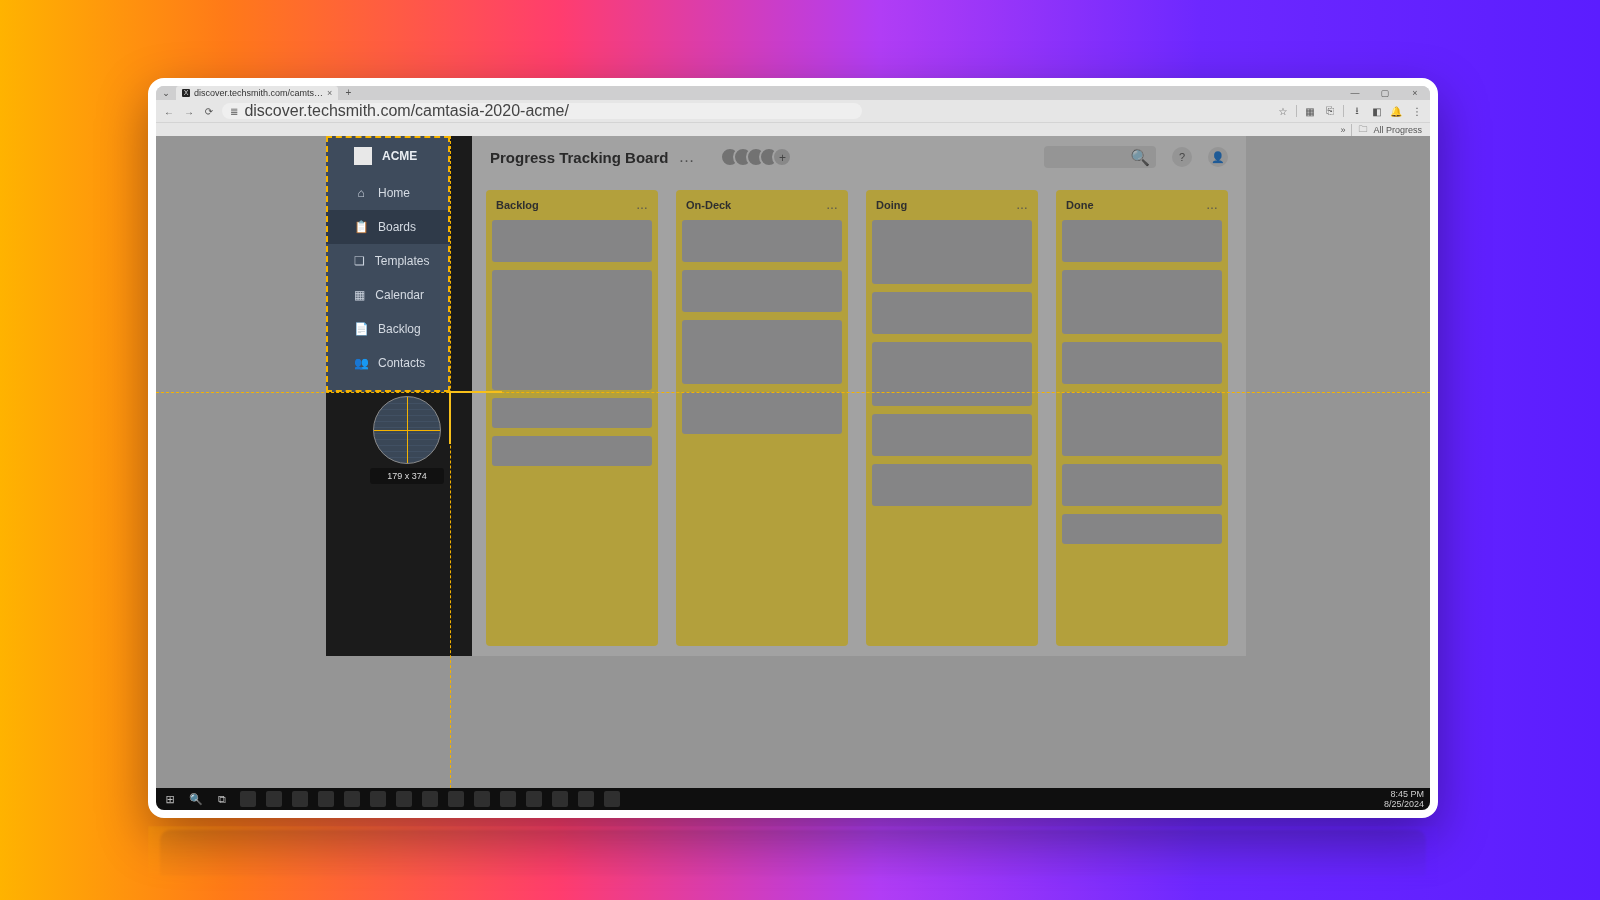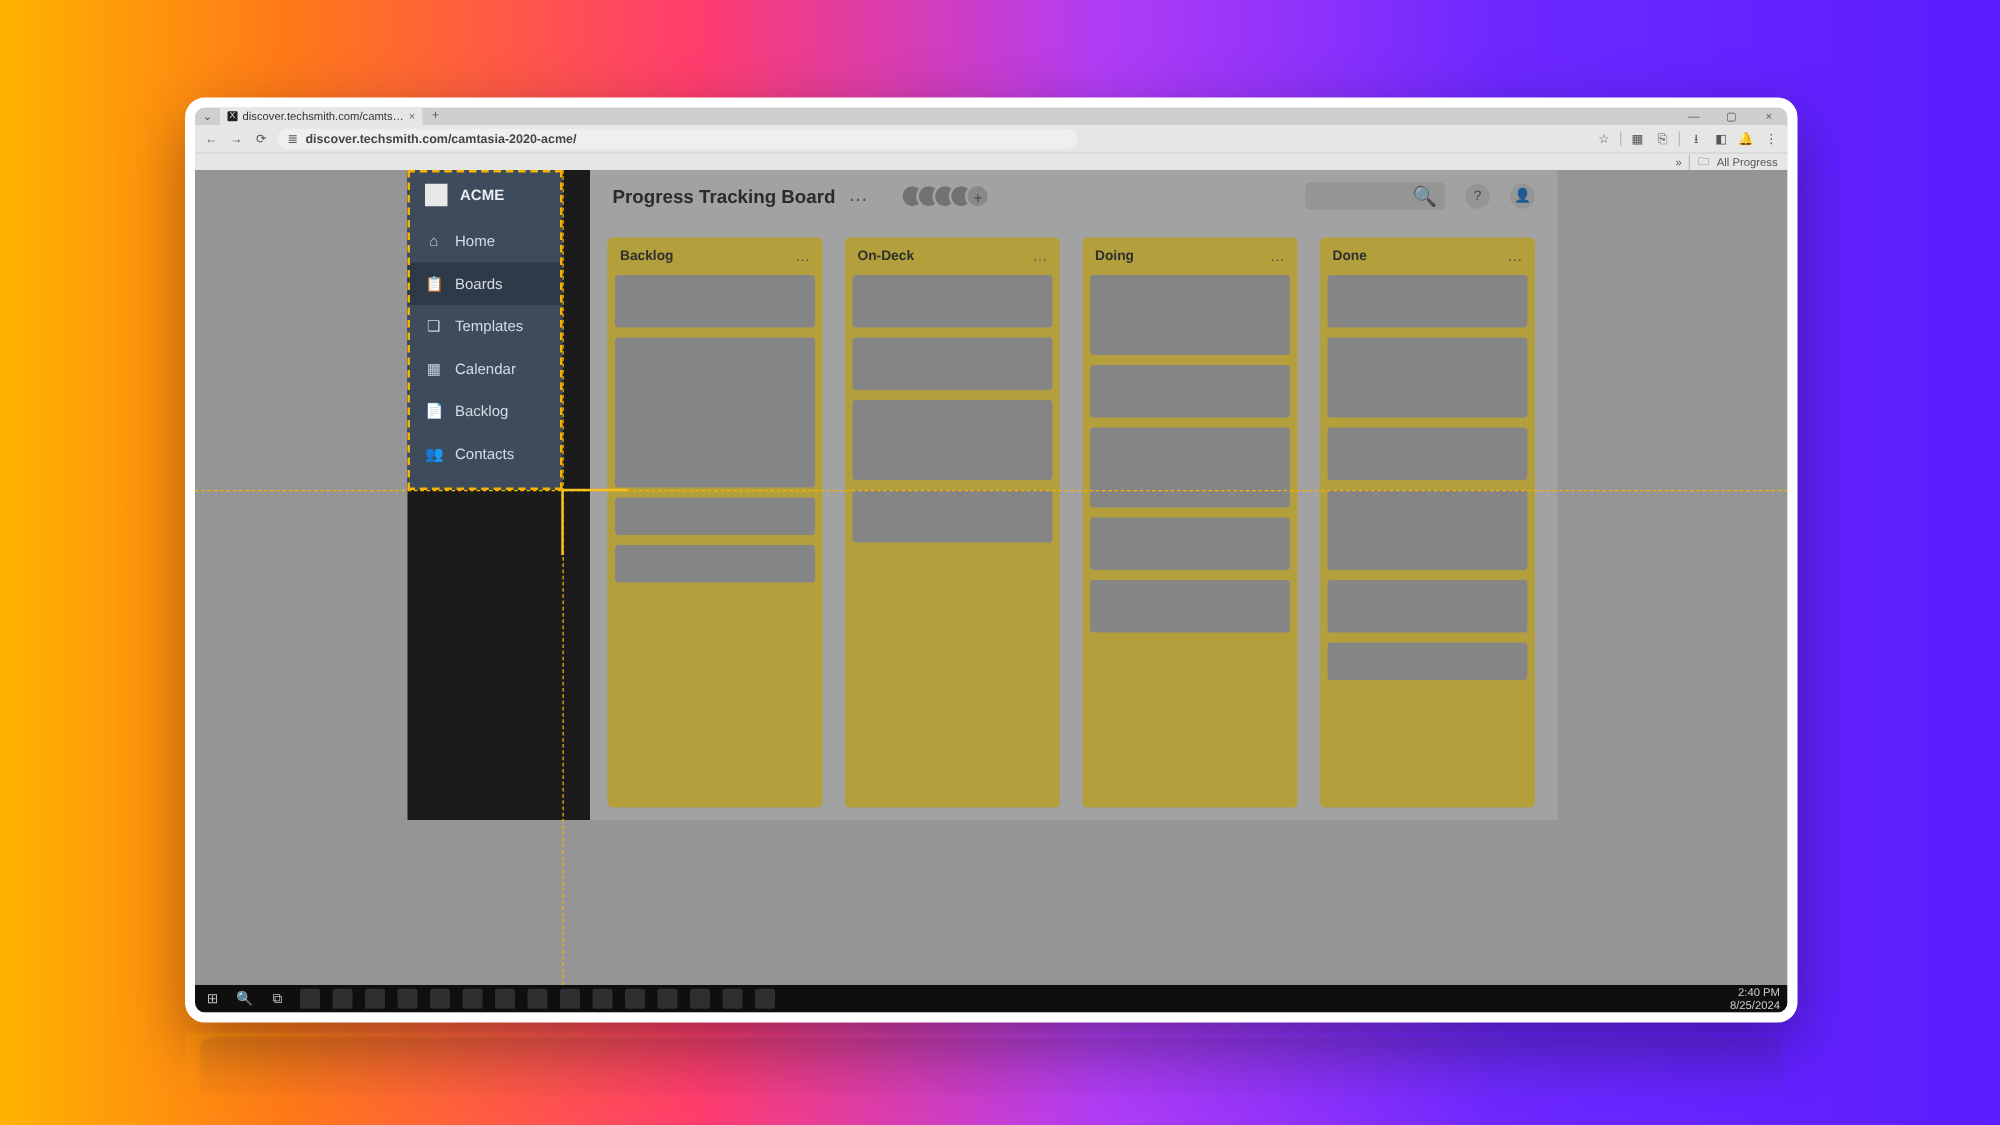--- a/index.html
+++ b/index.html
@@ -40,21 +40,21 @@
 .tab { display:flex;align-items:center;height:14px;padding:0 6px;background:#e6e6e6;border-radius:3px 3px 0 0;font-size:9px;color:#333;gap:4px;}
 .tab .close{font-size:9px;color:#666;}
 .favx{width:8px;height:8px;background:#222;color:#ddd;font-size:7px;text-align:center;line-height:8px;border-radius:1px;}
 .new-tab{width:12px;height:12px;font-size:10px;text-align:center;line-height:12px;color:#555;}
 #win-btns{position:absolute;top:0;right:0;display:flex;}
 .win-btn{width:30px;height:14px;font-size:9px;text-align:center;line-height:14px;color:#555;}
 
 #addressbar{height:22px;background:#e6e6e6;display:flex;align-items:center;padding:0 6px;gap:6px;font-size:10px;color:#555;}
 #addressbar .nav{width:14px;text-align:center;}
 #url-field{flex:0 0 640px;height:16px;background:#efefef;border-radius:8px;display:flex;align-items:center;padding:0 8px;gap:6px;}
-#url-text{font-size:10px;color:#444;font-weight:bold;}
+#url-text{font-size:16px;color:#444;}
 #addr-spacer{flex:1;}
 .addr-ico{width:14px;text-align:center;color:#555;}
 .addr-sep{width:1px;height:12px;background:#bbb;}
 
 #bookmarks-bar{height:14px;background:#e6e6e6;border-top:1px solid #d4d4d4;display:flex;align-items:center;justify-content:flex-end;padding:0 8px;gap:6px;font-size:9px;color:#555;}
 .bm-ico{font-size:9px;}
 
 
 #page{position:absolute;top:50px;left:0;right:0;bottom:22px;background:#cfcfd0;}
 #shade{position:absolute;inset:0;background:rgba(40,40,40,.35);pointer-events:none;z-index:5;}
@@ -66,21 +66,21 @@
 
 #nav-panel{
   position:absolute;top:0;left:170px;width:124px;height:256px;
   background:#3e4b5c; z-index:50;
 }
 
 #capture-rect{
   position:absolute;top:0;left:170px;width:124px;height:256px;
   border:2px dashed #f5b300; z-index:60; pointer-events:none;
 }
-.nav-item{display:flex;align-items:center;height:34px;padding:0 14px;gap:10px;color:#d5dbe3;font-size:12px;cursor:pointer;}
+.nav-item{display:flex;align-items:center;height:34px;padding:0 28px;gap:10px;color:#d5dbe3;font-size:12px;cursor:pointer;}
 .nav-item.brand{height:40px;font-weight:600;color:#e9edf2;}
 .nav-item.active{background:#2f3a49;}
 .nav-ico{width:14px;height:14px;display:inline-block;font-size:12px;text-align:center;color:#cbd3de;}
 .brand-square{width:18px;height:18px;background:#e8e8e8;}
 
 
 #board{
   position:absolute;top:0;left:316px;width:774px;height:520px;
   background:#e3e3e4;
 }
@@ -297,20 +297,24 @@
         </div>
 
         <div id="capture-rect" data-interactable="true"></div>
 
         <div class="guide-h" style="top:256px;" data-interactable="false"></div>
         <div class="guide-v" style="left:294px;" data-interactable="false"></div>
 
         <div class="solid-h" style="top:255px;left:294px;width:52px;" data-interactable="false"></div>
         <div class="solid-v" style="top:256px;left:293px;height:52px;" data-interactable="false"></div>
 
+        <div id="magnifier" data-interactable="false">
+          <div id="mag-circle" data-interactable="false"></div>
+          <div id="mag-label" data-interactable="false">179 x 374</div>
+        </div>
 
       </div>
 
       <div id="taskbar" data-interactable="false">
         <span class="tb-ico" data-interactable="true">⊞</span>
         <span class="tb-ico" data-interactable="true">🔍</span>
         <span class="tb-ico" data-interactable="true">⧉</span>
         <span class="tb-ico box" data-interactable="true"></span>
         <span class="tb-ico box" data-interactable="true"></span>
         <span class="tb-ico box" data-interactable="true"></span>
@@ -321,21 +325,21 @@
         <span class="tb-ico box" data-interactable="true"></span>
         <span class="tb-ico box" data-interactable="true"></span>
         <span class="tb-ico box" data-interactable="true"></span>
         <span class="tb-ico box" data-interactable="true"></span>
         <span class="tb-ico box" data-interactable="true"></span>
         <span class="tb-ico box" data-interactable="true"></span>
         <span class="tb-ico box" data-interactable="true"></span>
         <span class="tb-ico box" data-interactable="true"></span>
         <div id="taskbar-spacer"></div>
         <div id="clock" data-interactable="true">
-          <div data-interactable="false">2:40 PM</div>
+          <div data-interactable="false">8:45 PM</div>
           <div data-interactable="false">8/25/2024</div>
         </div>
       </div>
 
     </div>
   </div>
 
   <div id="reflection" data-interactable="false"></div>
 </div>
 

